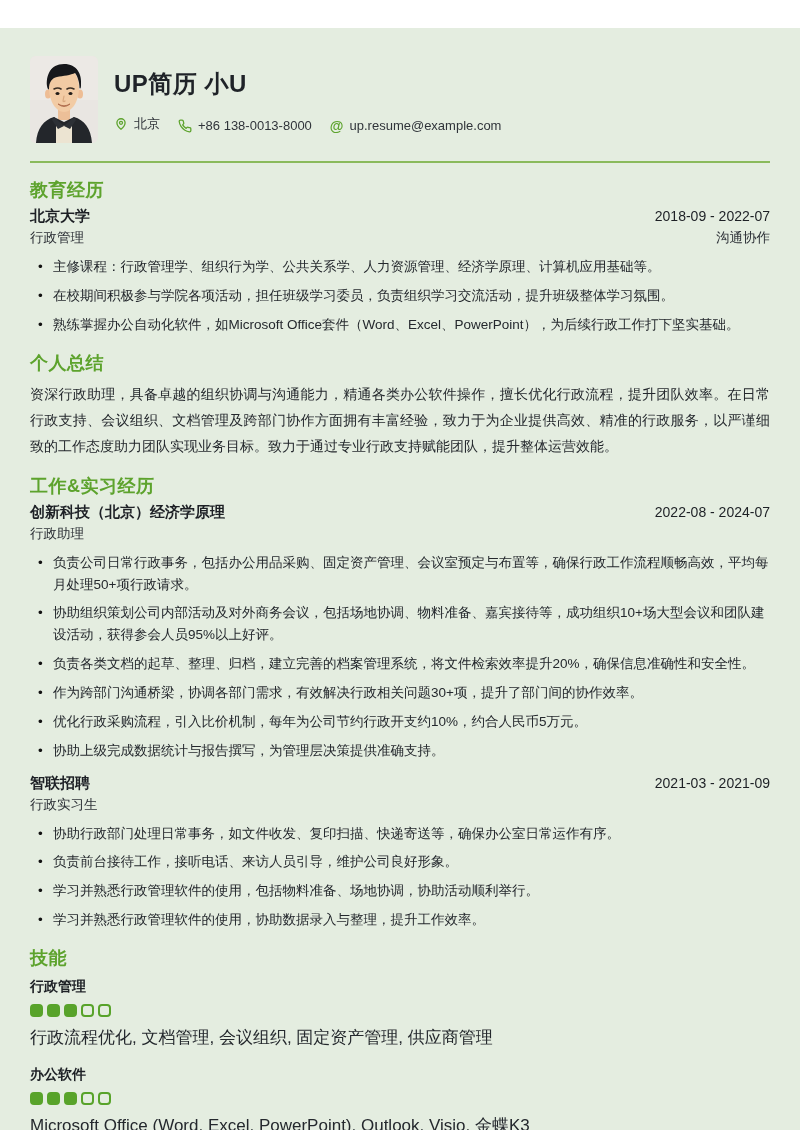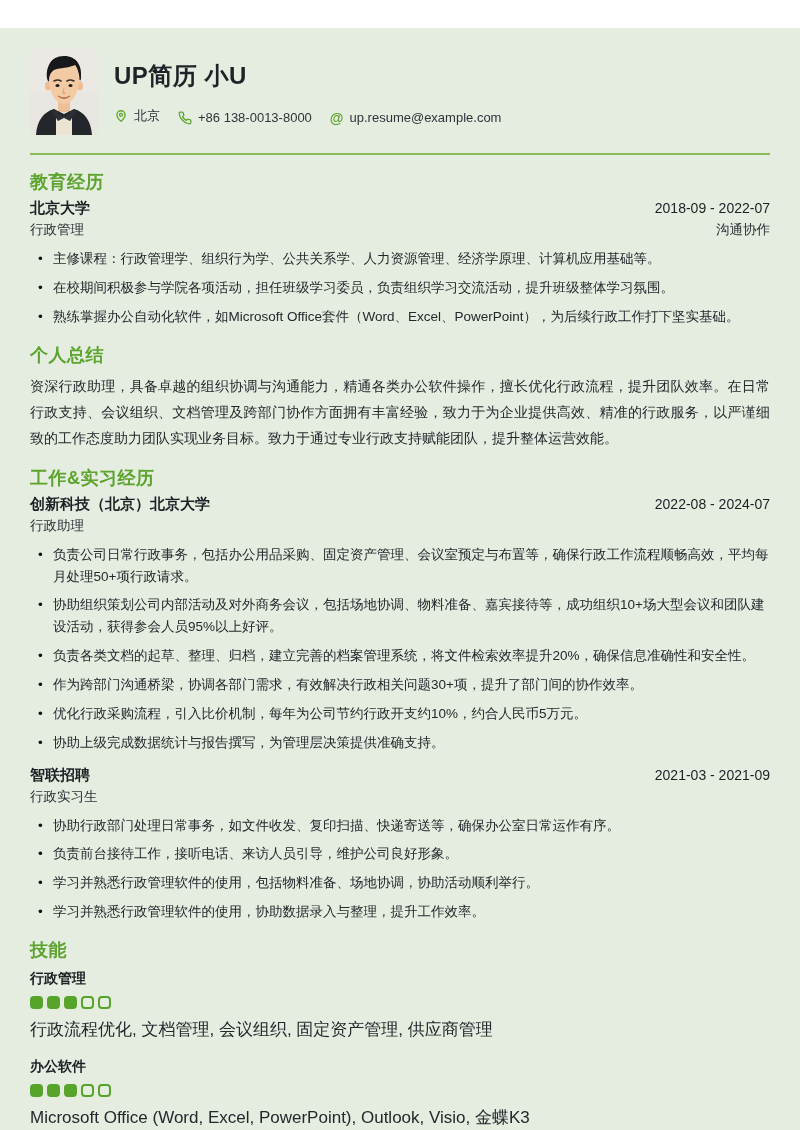--- a/index.html
+++ b/index.html
@@ -3,21 +3,21 @@
 <meta charset="utf-8">
 <style>
   html,body{margin:0;padding:0;}
   body{
     width:800px;height:1130px;background:#ffffff;overflow:hidden;position:relative;
     font-family:"Liberation Sans","DejaVu Sans",sans-serif;
     -webkit-font-smoothing:antialiased;
   }
   .sheet{
     position:absolute;left:0;top:28px;width:800px;height:1102px;
-    background:#e4ede0;box-sizing:border-box;padding:20px 30px 0 30px;overflow:hidden;
+    background:#e4ede0;box-sizing:border-box;padding:28px 30px 0 30px;overflow:hidden;
   }
   
   .header{display:flex;align-items:flex-start;}
   .photo{width:68px;height:87px;border-radius:6px;overflow:hidden;flex:0 0 auto;background:#e9e6e2;}
   .photo svg{display:block;}
   .head-right{margin-left:16px;padding-top:12px;}
   .name{font-size:24px;font-weight:600;color:#1f2328;letter-spacing:.5px;}
   .contact{display:flex;align-items:flex-end;margin-top:15px;font-size:13px;color:#30343a;}
   .contact .c-item{display:flex;align-items:center;margin-right:18px;}
   .contact .c-icn{display:inline-flex;margin-right:6px;color:#5da32d;}
@@ -149,21 +149,21 @@
     <div class="sec-title">个人总结</div>
     <div class="summary-text">资深行政助理，具备卓越的组织协调与沟通能力，精通各类办公软件操作，擅长优化行政流程，提升团队效率。在日常行政支持、会议组织、文档管理及跨部门协作方面拥有丰富经验，致力于为企业提供高效、精准的行政服务，以严谨细致的工作态度助力团队实现业务目标。致力于通过专业行政支持赋能团队，提升整体运营效能。</div>
   </div>
 
   <div class="sec">
     <div class="sec-title">工作&amp;实习经历</div>
     <div>
 
         <div class="job">
           <div class="entry-row">
-            <span class="org">创新科技（北京）北京大学</span>
+            <span class="org">创新科技（北京）经济学原理</span>
             <span class="edate">2022-08 - 2024-07</span>
           </div>
           <div class="role-row">
             <span class="role">行政助理</span>
           </div>
           <div class="bullets">
 
               <div class="bullet">
                 <span class="b-dot">•</span>
                 <span class="b-text">负责公司日常行政事务，包括办公用品采购、固定资产管理、会议室预定与布置等，确保行政工作流程顺畅高效，平均每月处理<b>50+</b>项行政请求。</span>

